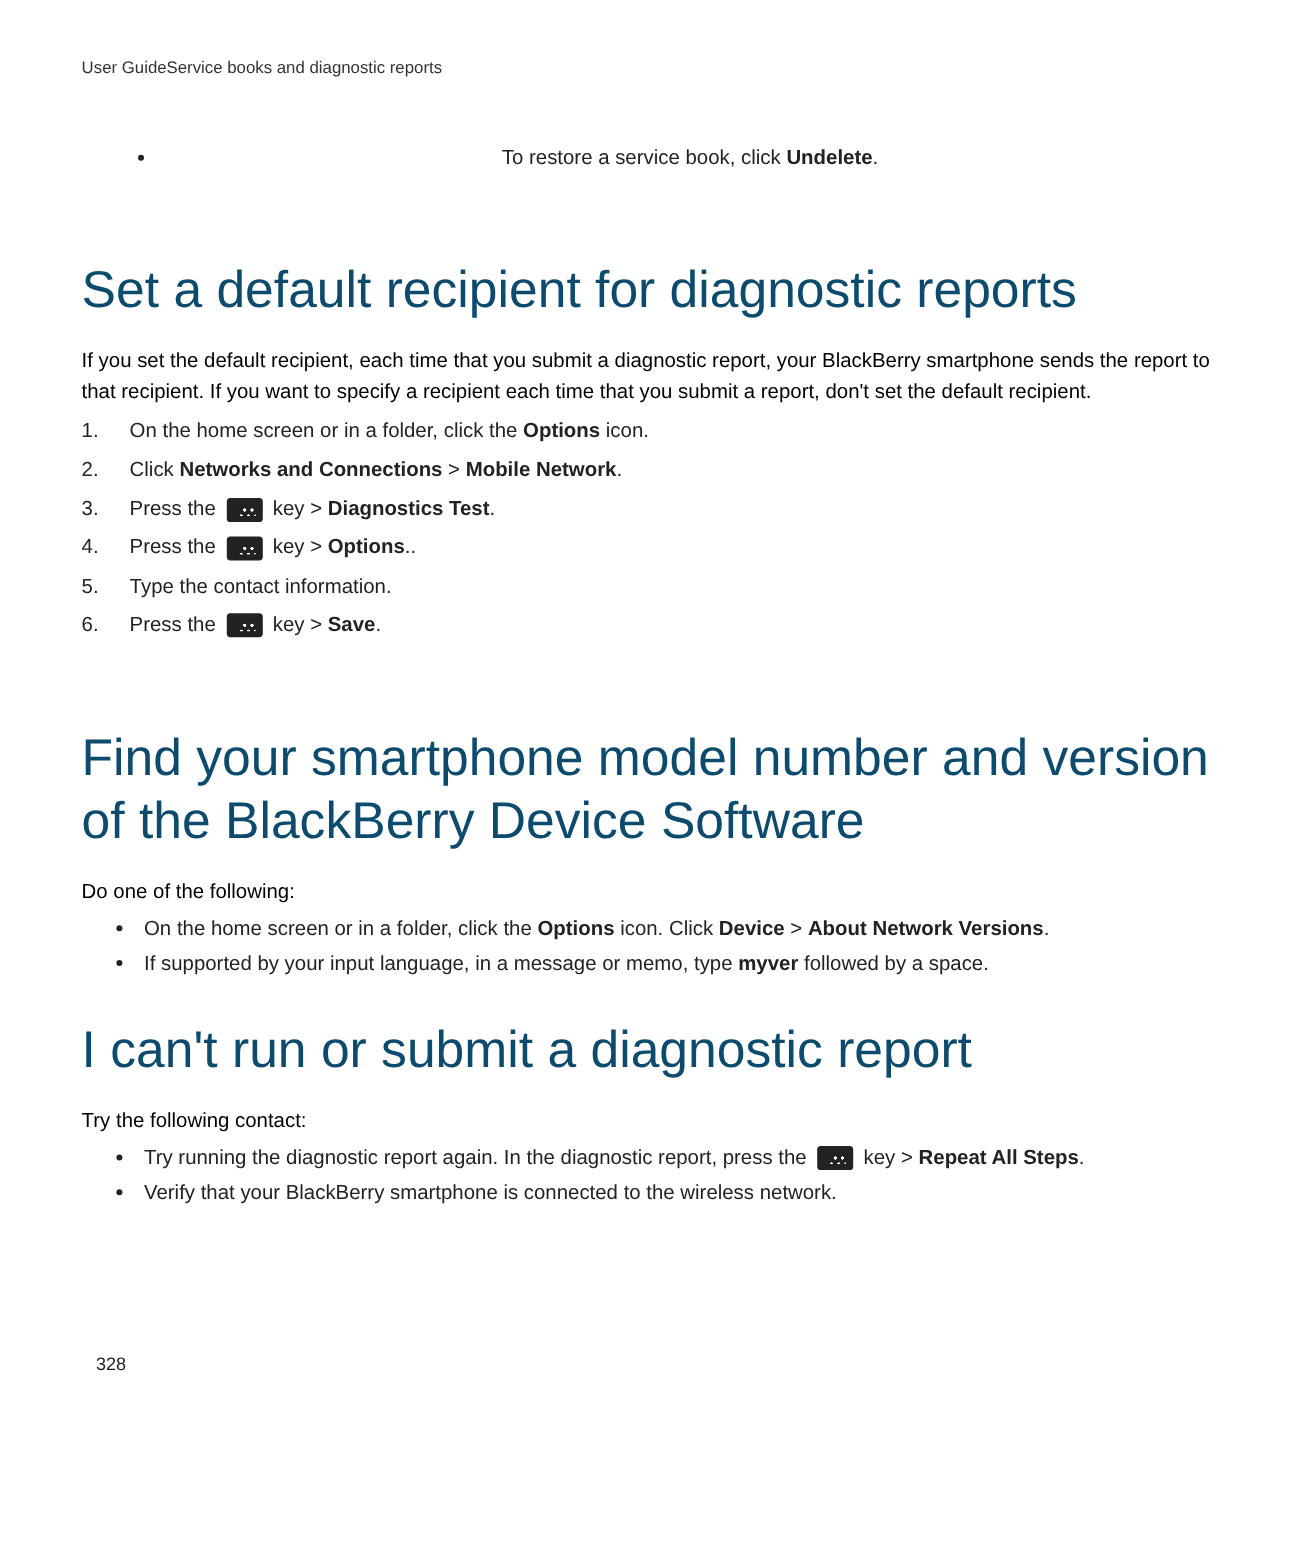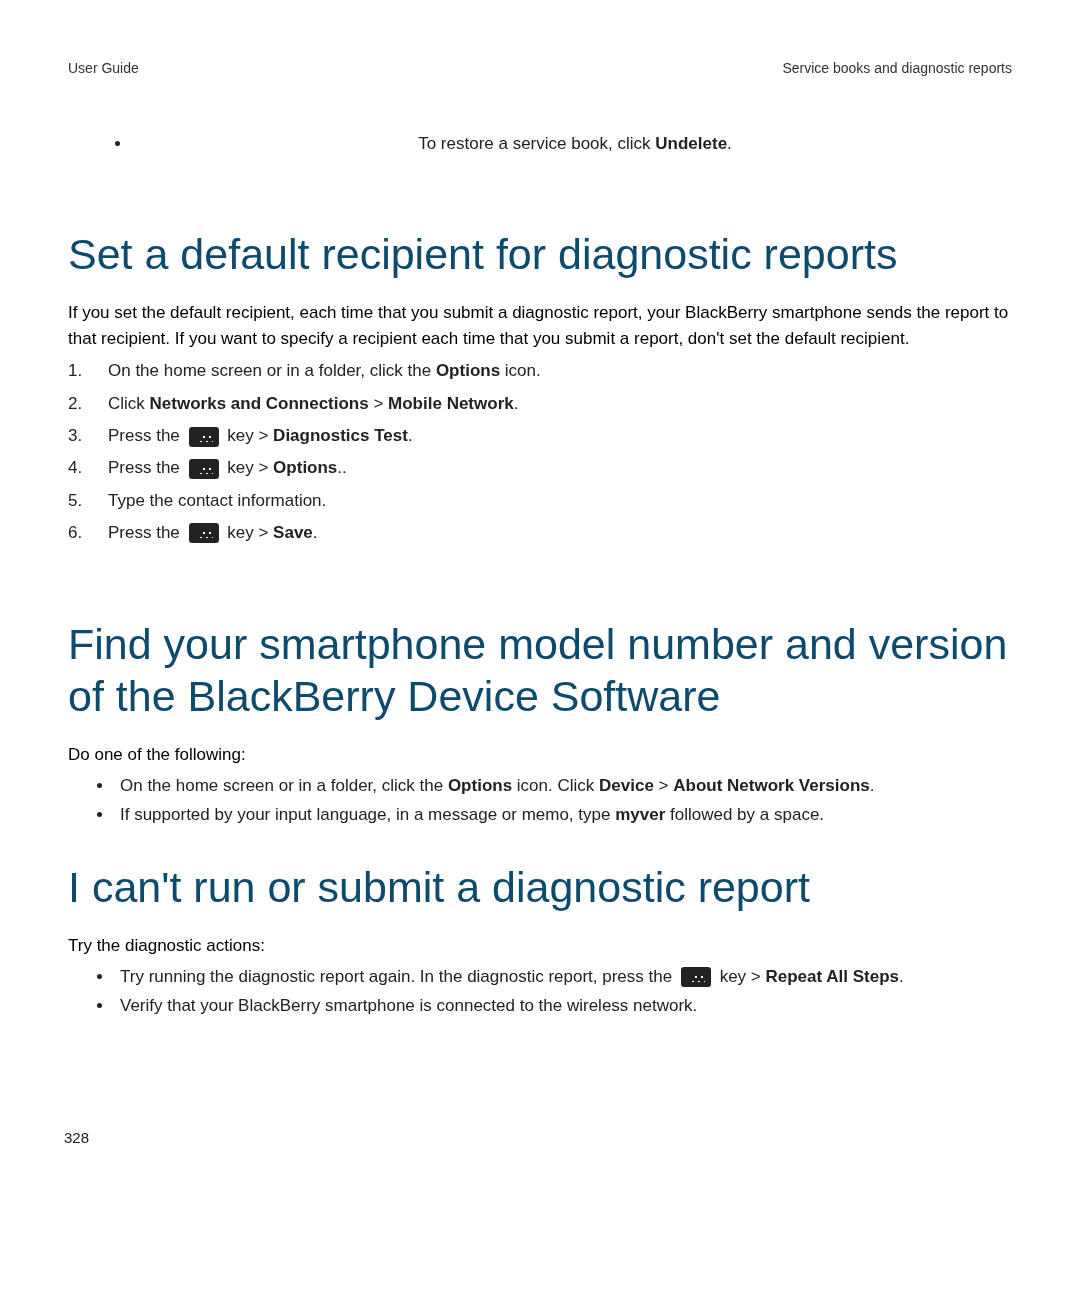--- a/index.html
+++ b/index.html
@@ -12,25 +12,24 @@
     width: 1080px;
     min-height: 1296px;
     padding: 48px 68px 20px 68px;
     box-sizing: border-box;
     font-family: "Segoe UI", "Helvetica Neue", Arial, sans-serif;
     color: #222;
     position: relative;
   }
   .hdr {
     display: flex;
-    justify-content: space-between;
+    justify-content: flex-start;
     font-size: 14px;
     color: #333;
     margin-bottom: 54px;
-    margin-top: 12px;
   }
   .body-text {
     font-size: 17px;
     line-height: 1.5;
     color: #000000;
     margin: 2px 0;
   }
   ul.bullets {
     list-style: disc;
     padding-left: 64px;
@@ -101,21 +100,21 @@
       radial-gradient(circle, #fff 1.2px, transparent 1.5px) 6px 0px,
       radial-gradient(circle, #fff 1.2px, transparent 1.5px) 12px 0px,
       radial-gradient(circle, #fff 1.2px, transparent 1.5px) 3px 5px,
       radial-gradient(circle, #fff 1.2px, transparent 1.5px) 9px 5px,
       radial-gradient(circle, #fff 1.2px, transparent 1.5px) 15px 5px,
       radial-gradient(circle, #fff 1.2px, transparent 1.5px) -3px 5px;
     background-repeat: no-repeat;
   }
   .pgnum {
     position: absolute;
-    left: 64px;
+    left: 80px;
     bottom: 150px;
     font-size: 15px;
     color: #222;
   }
 </style>
 </head>
 <body>
 
 <div class="page">
 
@@ -163,21 +162,21 @@
     <li>
       <span>On the home screen or in a folder, click the </span><span class="b">Options</span><span> icon. Click </span><span class="b">Device</span><span> &gt; </span><span class="b">About Network Versions</span><span>.</span>
     </li>
     <li>
       <span>If supported by your input language, in a message or memo, type </span><span class="b">myver</span><span> followed by a space.</span>
     </li>
   </ul>
 
   <h2 class="cyan" style="margin-top:32px;">I can't run or submit a diagnostic report</h2>
 
-  <p class="body-text">Try the diagnostic actions:</p>
+  <p class="body-text">Try the following contact:</p>
 
   <ul class="bullets-tight">
     <li>
       <span>Try running the diagnostic report again. In the diagnostic report, press the </span><span class="bbkey"></span><span> key &gt; </span><span class="b">Repeat All Steps</span><span>.</span>
     </li>
     <li>
       <span>Verify that your BlackBerry smartphone is connected to the wireless network.</span>
     </li>
   </ul>
 

